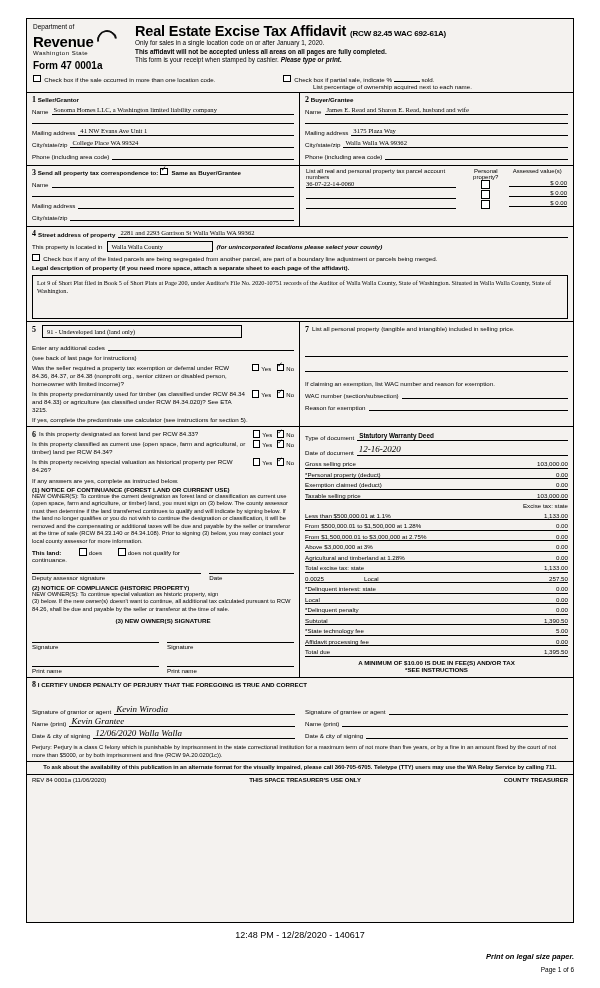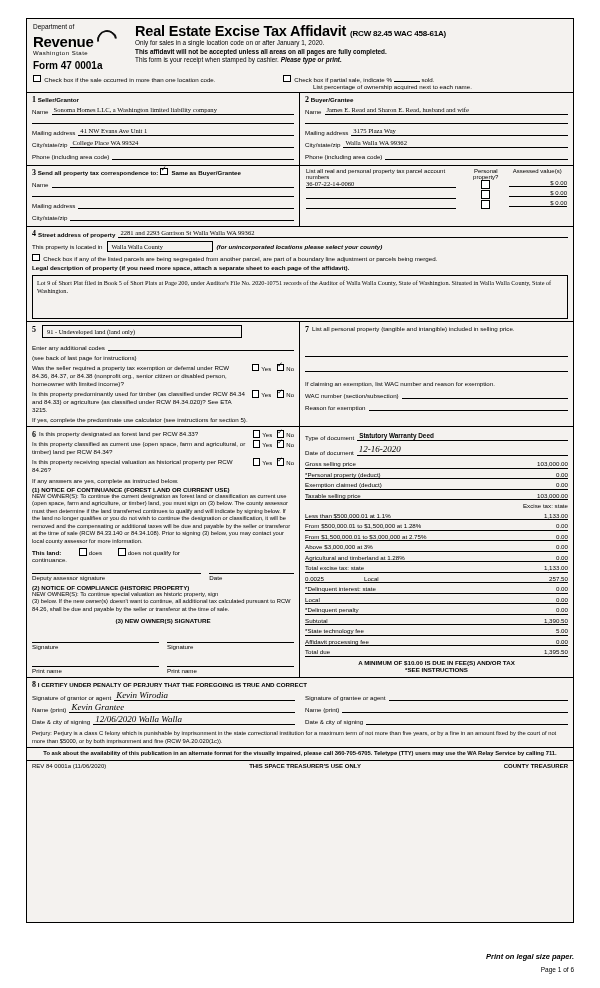--- a/index.html
+++ b/index.html
@@ -91,21 +91,21 @@
         <div class="rev">
           <span>Revenue</span>
           <span class="swirl"></span>
         </div>
         <div class="wa">Washington State</div>
         <div class="form">Form 47 0001a</div>
       </div>
       <div class="titlewrap">
         <div class="maintitle">
           <span>Real Estate Excise Tax Affidavit</span>
-          <span class="rcw">(RCW 82.45 WAC 458-61A)</span>
+          <span class="rcw">(RCW 82.45 WAC 692-61A)</span>
         </div>
         <div class="subline">Only for sales in a single location code on or after January 1, 2020.</div>
         <div class="subline bold">This affidavit will not be accepted unless all areas on all pages are fully completed.</div>
         <div class="subline">
           <span>This form is your receipt when stamped by cashier.</span>
           <span class="ital bold">Please type or print.</span>
         </div>
       </div>
     </div>
 
@@ -456,21 +456,21 @@
         <div class="bold" style="text-align:center;margin-top:2px;">A MINIMUM OF $10.00 IS DUE IN FEE(S) AND/OR TAX</div>
         <div class="bold" style="text-align:center;">*SEE INSTRUCTIONS</div>
       </div>
     </div>
 
     <div class="cert">
       <div>
         <span class="secnum">8</span>
         <span class="bold">I CERTIFY UNDER PENALTY OF PERJURY THAT THE FOREGOING IS TRUE AND CORRECT</span>
       </div>
-      <div style="display:flex;gap:10px;margin-top:1px;">
+      <div style="display:flex;gap:10px;margin-top:15px;">
         <div style="flex:1;">
           <div class="line" style="margin-bottom:1px;">
             <span class="lbl">Signature of grantor or agent</span>
             <span class="fl hwrite" style="height:11px;">Kevin Wirodia</span>
           </div>
           <div class="line" style="margin-bottom:1px;">
             <span class="lbl">Name (print)</span>
             <span class="fl hwrite" style="height:11px;">Kevin Grantee</span>
           </div>
           <div class="line">
@@ -502,15 +502,16 @@
       <span class="bold">To ask about the availability of this publication in an alternate format for the visually impaired, please call 360-705-6705. Teletype (TTY) users may use the WA Relay Service by calling 711.</span>
     </div>
 
     <div class="revline">
       <span>REV 84 0001a (11/06/2020)</span>
       <span class="bold">THIS SPACE TREASURER'S USE ONLY</span>
       <span class="bold">COUNTY TREASURER</span>
     </div>
   </div>
 
+  <div class="stamp">12:48 PM - 12/28/2020 - 140617</div>
   <div class="printnote">Print on legal size paper.</div>
   <div class="pageno">Page 1 of 6</div>
 </div>
 
 </body></html>

